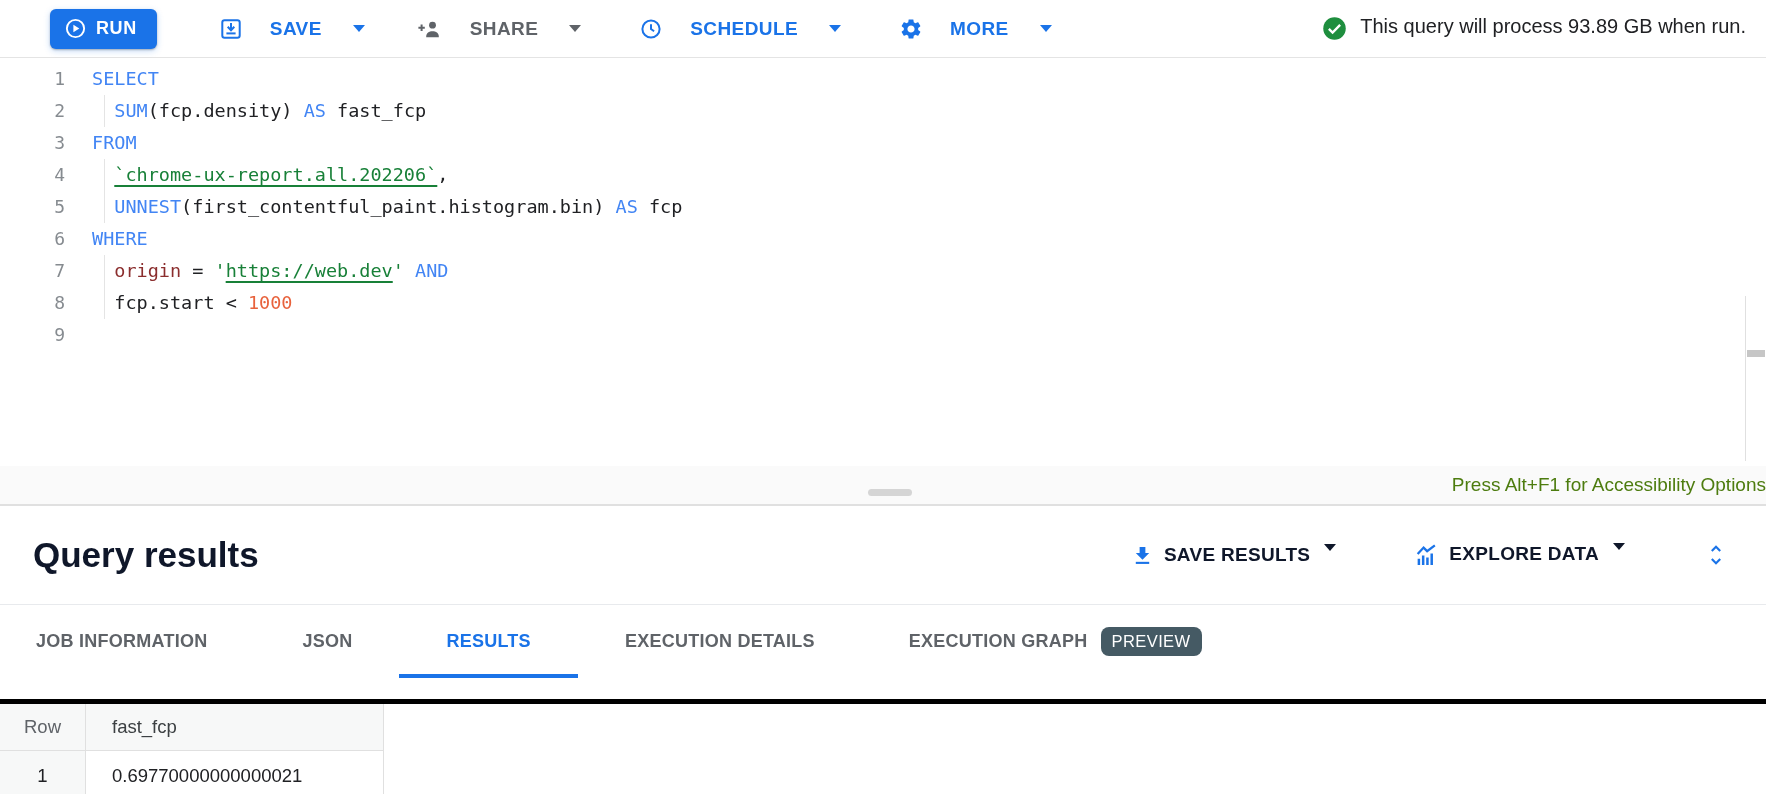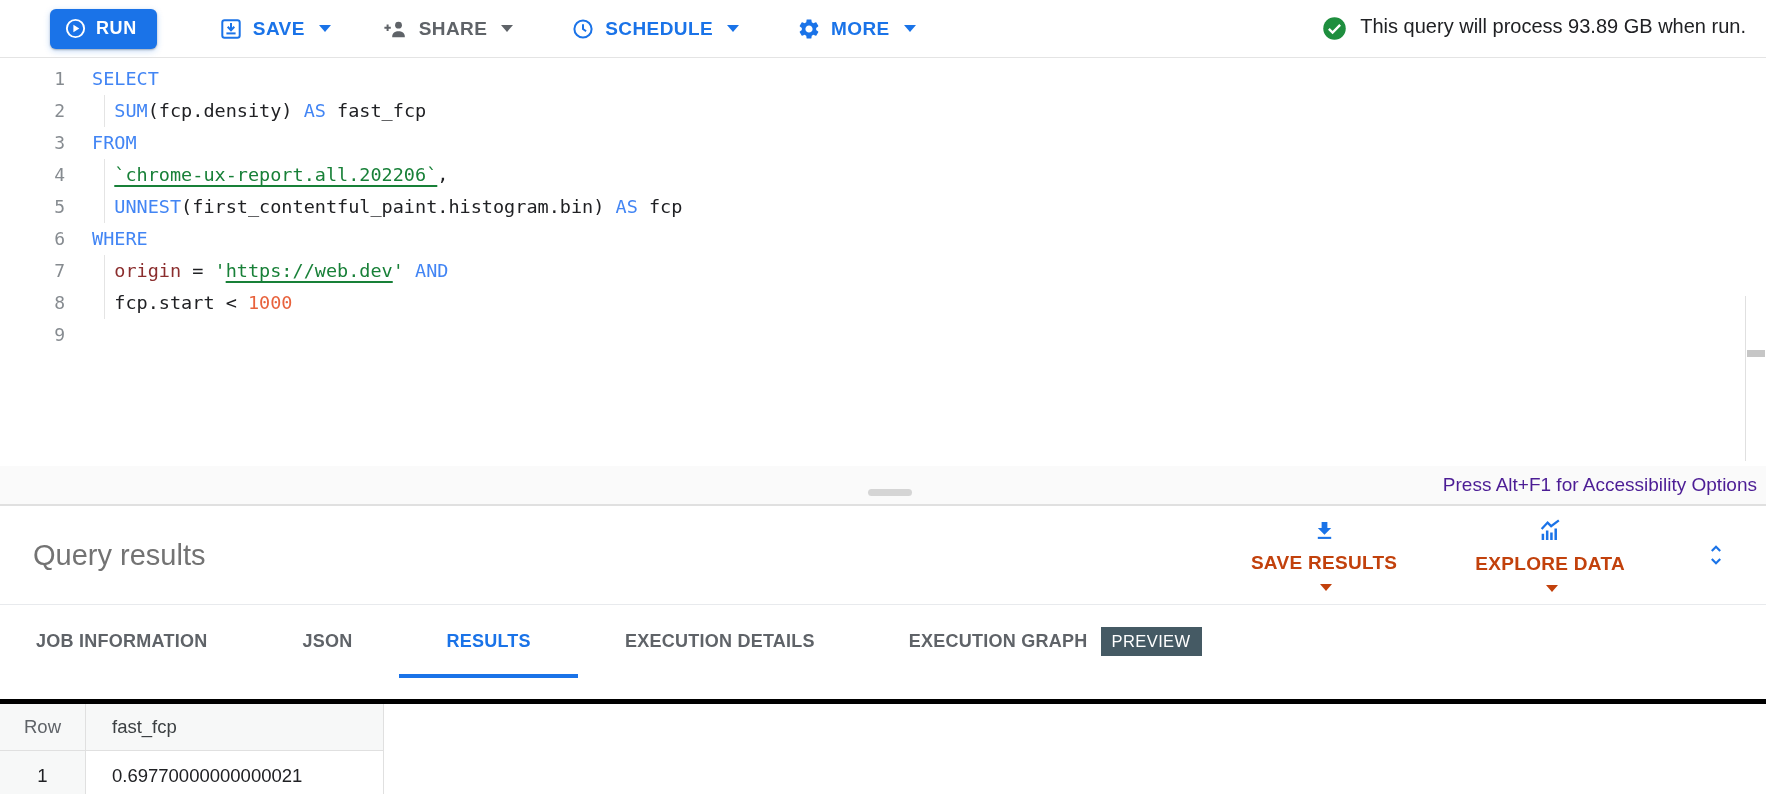--- a/index.html
+++ b/index.html
@@ -6,21 +6,21 @@
   html,body { width:1766px; height:794px; overflow:hidden; background:#fff;
     font-family:"Liberation Sans", sans-serif; color:#202124; }
 
   
   .toolbar { height:58px; display:flex; align-items:center; padding:0 16px 0 50px;
     border-bottom:1px solid #e4e4e4; background:#fff; }
   .run-btn { display:flex; align-items:center; gap:9px; background:#1a73e8; color:#fff;
     border:none; border-radius:6px; height:40px; padding:0 20px 0 14px;
     font-size:18px; font-weight:700; letter-spacing:.6px; cursor:pointer;
     box-shadow:0 1px 2px rgba(0,0,0,.25), 0 2px 6px rgba(26,115,232,.25); }
-  .tb-item { display:flex; align-items:center; gap:10px; font-size:19px; font-weight:700;
+  .tb-item { display:flex; align-items:center; gap:27px; font-size:19px; font-weight:700;
     letter-spacing:.4px; color:#1a73e8; cursor:pointer; background:none; border:none;
     font-family:inherit; }
   .tb-item.gray { color:#5f6368; }
   .tb-item svg { flex:0 0 auto; }
   .sp62 { width:62px; } .sp52 { width:52px; } .sp58 { width:58px; }
   .caret { display:inline-block; width:0; height:0; border-left:6px solid transparent;
     border-right:6px solid transparent; border-top:7px solid currentColor; margin-left:4px; }
   .tb-status { margin-left:auto; display:flex; align-items:flex-start; gap:12px;
     font-size:20px; color:#202124; padding-right:4px; }
 
@@ -38,46 +38,46 @@
   .tk-link { color:#188038; text-decoration:underline; text-decoration-thickness:1.5px; text-underline-offset:4px; }
   .tk-ident { color:#8b2e2e; }
   .tk-str { color:#188038; }
   .tk-strlink { color:#188038; text-decoration:underline; text-decoration-thickness:1.5px; text-underline-offset:4px; }
   .tk-num { color:#e8623c;margin-top:16px; }
   .ed-scroll-line { position:absolute; right:20px; top:238px; width:1px; height:165px; background:#e0e0e0; }
   .ed-scroll-thumb { position:absolute; right:1px; top:292px; width:18px; height:7px; background:#c6c6c6; }
 
   
   .strip { position:relative; height:40px; background:#fafafa; border-bottom:2px solid #e0e0e0;
-    display:flex; align-items:center; justify-content:flex-end; padding-right:9px;
-    font-size:19px; color:#4c1d95; }
+    display:flex; align-items:center; justify-content:flex-end; padding-right:0;
+    font-size:19px; color:#4d7c0f; }
   .drag-handle { position:absolute; left:868px; top:23px; width:44px; height:7px;
     border-radius:4px; background:#d5d5d5; cursor:row-resize; }
 
   
   .res-header { height:98px; display:flex; align-items:center; background:#fff;
     padding:0 37px 0 33px; }
-  .res-title { font-size:29px; font-weight:400; color:#737373; }
+  .res-title { font-size:35px; font-weight:700; color:#0f172a; }
   .res-actions { margin-left:auto; display:flex; align-items:center; gap:78px; }
-  .res-btn { display:flex; align-items:center; gap:10px; color:#c2410c; font-size:19px;
+  .res-btn { display:flex; gap:10px; color:#0f172a; font-size:19px;
     font-weight:700; letter-spacing:.3px; background:none; border:none; cursor:pointer;
-    font-family:inherit;flex-direction:column; }
+    font-family:inherit; }
   .unfold-btn { background:none; border:none; cursor:pointer; display:flex; align-items:center; }
 
   
   .tabs { height:74px; border-top:1px solid #e8eaed; display:flex; align-items:stretch; }
   .tab { display:flex; align-items:center; padding:0 47px; font-size:18px; font-weight:700;
     letter-spacing:.25px; color:#5f6368; cursor:pointer; position:relative; background:none;
     border:none; font-family:inherit; }
   .tab:first-child { padding:0 48px 0 36px; }
   .tab.active { color:#1a73e8; }
   .tab.active::after { content:""; position:absolute; left:0; right:0; bottom:0;
     height:4px; background:#1a73e8; }
   .badge { margin-left:13px; background:#455a64; color:#fff; font-size:16.5px;
-    font-weight:400; letter-spacing:.4px; padding:5px 11px; border-radius:0; }
+    font-weight:400; letter-spacing:.4px; padding:5px 11px; border-radius:8px; }
 
   
   .table-wrap { margin-top:21px; border-top:5px solid #000000; }
   .trow { display:flex; }
   .tcell { display:flex; align-items:center; font-size:18.5px; border-right:1px solid #e0e0e0;
     border-bottom:1px solid #e0e0e0; }
   .rowcol { width:86px; justify-content:center; }
   .fcpcol { width:298px; padding-left:26px; }
   .thead .tcell { height:47px; background:#f7f8f8; }
   .thead .rowcol { color:#5f6368; }

